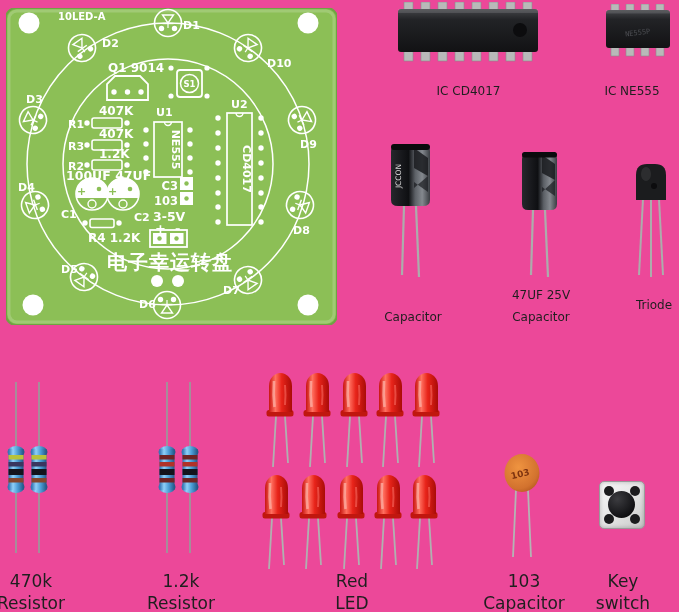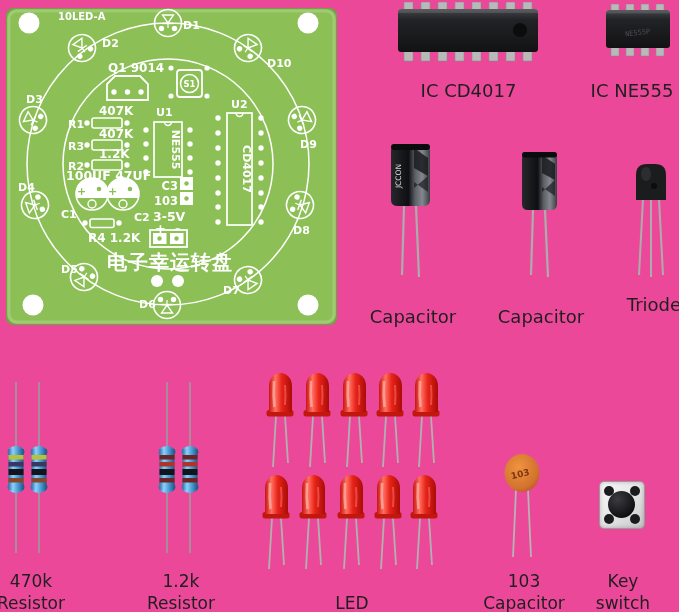--- a/index.html
+++ b/index.html
@@ -5,21 +5,21 @@
   :root{
     --pcb-green:#8CBF56; --pcb-edge:#6FA344; --silk:#FFFFFF;
     --chip-black:#1E1F21; --pin-silver:#B9B9B9; --cap-black:#17181C;
     --lead-silver:#ACACAC; --res-blue:#4E9FD8; --led-red:#E32119;
     --disc-orange:#D2722E; --switch-grey:#E8E8E8; --label-text:#1F1F1F;
   }
   html,body{margin:0;padding:0;background:#fff;}
   #canvas{position:relative;width:679px;height:612px;background:#ec4899;overflow:hidden;
           font-family:"DejaVu Sans",sans-serif;}
   .abs{position:absolute;}
-  .lbl{position:absolute;color:var(--label-text);font-size:18px;text-align:center;
+  .lbl{position:absolute;color:var(--label-text);font-size:12px;text-align:center;
        font-family:"DejaVu Sans",sans-serif;line-height:22px;white-space:nowrap;}
   .lbl.big{font-size:17px;}
   .sk{fill:var(--silk);font-family:"DejaVu Sans",sans-serif;font-weight:bold;}
   .skline{stroke:var(--silk);fill:none;}
   .pad{fill:var(--silk);}
   
   .keysw{position:absolute;left:599px;top:481px;width:44px;height:46px;border-radius:5px;
          background:linear-gradient(135deg,#f8f8f8 0%,var(--switch-grey) 45%,#c9c9c9 100%);
          border:1px solid #9a9a9a;box-shadow:inset 0 0 4px rgba(0,0,0,.25);}
   .keysw .corner{position:absolute;width:10px;height:10px;border-radius:50%;background:#1b1b1d;}
@@ -324,20 +324,21 @@
   <div class="lbl" style="left:352px;top:306px;width:122px">Capacitor</div>
 
   <svg class="abs" style="left:519px;top:150px" width="42" height="130">
     <path d="M14,60 L12,125" stroke="var(--lead-silver)" stroke-width="2.2" fill="none"></path>
     <path d="M26,60 L29,127" stroke="var(--lead-silver)" stroke-width="2.2" fill="none"></path>
     <path d="M3,9 Q3,2 10,2 H31 Q38,2 38,9 V54 Q38,60 32,60 H9 Q3,60 3,54 Z" fill="url(#gCap)"></path>
     <path d="M23,5 L36,14 L36,30 L23,23 Z" fill="#1a1b1f" opacity="0.85"></path>
     <path d="M23,37 L36,46 L36,30 L23,42 Z" fill="#1a1b1f" opacity="0.7"></path>
     <rect x="3" y="2" width="35" height="5.5" rx="2.5" fill="#0a0b0d"></rect>
   </svg>
+  <div class="lbl" style="left:481px;top:284px;width:120px">47UF 25V</div>
   <div class="lbl" style="left:481px;top:306px;width:120px">Capacitor</div>
 
   <svg class="abs" style="left:633px;top:160px" width="38" height="120">
     <path d="M10,39 L6,115" stroke="var(--lead-silver)" stroke-width="2" fill="none"></path>
     <path d="M18,39 L18,117" stroke="var(--lead-silver)" stroke-width="2" fill="none"></path>
     <path d="M26,39 L30,115" stroke="var(--lead-silver)" stroke-width="2" fill="none"></path>
     <path d="M3,40 V15 Q3,4 14,4 H22 Q33,4 33,15 V40 Z" fill="#1B1C1E"></path>
     <ellipse cx="13" cy="14" rx="5" ry="7" fill="rgba(255,255,255,0.08)"></ellipse>
     <circle cx="21" cy="26" r="3" fill="#0c0c0e"></circle>
   </svg>
@@ -380,20 +381,21 @@
     </svg>
   <svg class="abs" style="left:336px;top:473px" width="34" height="100">
       <use href="#ledcomp"></use>
     </svg>
   <svg class="abs" style="left:373px;top:473px" width="34" height="100">
       <use href="#ledcomp"></use>
     </svg>
   <svg class="abs" style="left:409px;top:473px" width="34" height="100">
       <use href="#ledcomp"></use>
     </svg>
+  <div class="lbl big" style="left:292px;top:570px;width:120px">Red</div>
   <div class="lbl big" style="left:292px;top:592px;width:120px">LED</div>
 
   <svg class="abs" style="left:501px;top:452px" width="44" height="110">
     <path d="M15,37 C14,60 13,85 12,105" stroke="#b4b4b4" stroke-width="1.8" fill="none"></path>
     <path d="M27,37 C28,60 29,85 30,105" stroke="#b4b4b4" stroke-width="1.8" fill="none"></path>
     <ellipse cx="21" cy="21" rx="17.5" ry="19" fill="url(#gDisc)"></ellipse>
     <text x="20" y="25" font-size="9" fill="#7e3410" text-anchor="middle" transform="rotate(-14 20 25)" font-family="DejaVu Sans,sans-serif" font-weight="bold">103</text>
   </svg>
   <div class="lbl big" style="left:464px;top:570px;width:120px">103</div>
   <div class="lbl big" style="left:464px;top:592px;width:120px">Capacitor</div>

